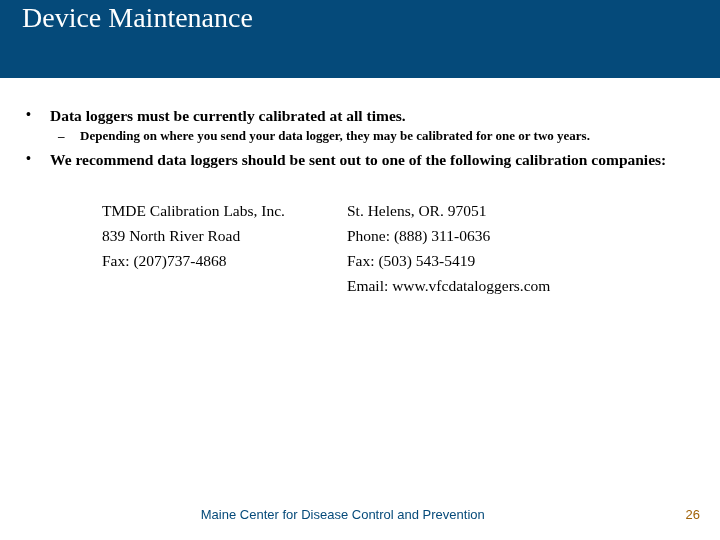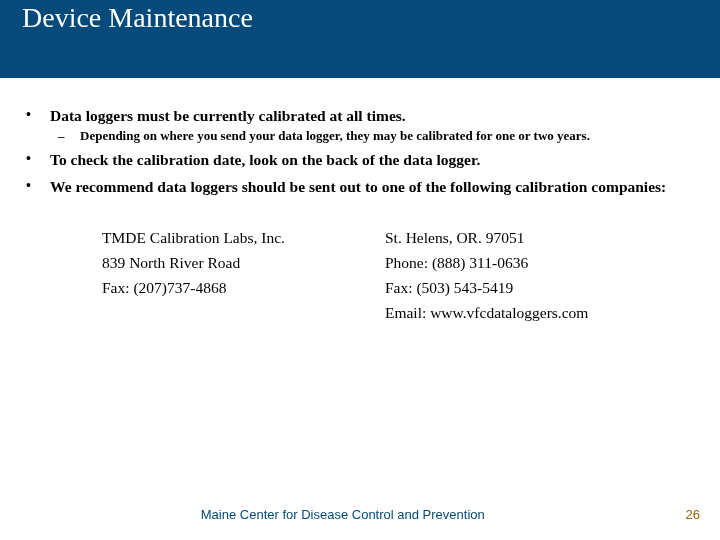--- a/index.html
+++ b/index.html
@@ -50,21 +50,21 @@
   ul.sub > li::before {
     content: "–";
     position: absolute;
     left: 8px;
     top: 0;
   }
   .companies {
     display: flex;
     margin-top: 28px;
     margin-left: 86px;
-    gap: 100px;
+    gap: 62px;
     font-size: 15.5px;
     line-height: 1.6;
   }
   .company p { white-space: nowrap; }
   .footer {
     position: absolute;
     bottom: 18px;
     left: 0;
     right: 0;
     display: flex;
@@ -95,23 +95,20 @@
   <ul class="main">
     <li>
       <span>Data loggers must be currently calibrated at all times.</span>
       <ul class="sub">
         <li>
           <span>Depending on where you send your data logger, they may be calibrated for one or two years.</span>
         </li>
       </ul>
     </li>
     <li>
-      <span>To check the calibration date, look on the back of the data logger.</span>
-    </li>
-    <li>
       <span>We recommend data loggers should be sent out to one of the following calibration companies:</span>
     </li>
   </ul>
 
   <div class="companies">
     <div class="company">
       <p>TMDE Calibration Labs, Inc.</p>
       <p>839 North River Road</p>
       <p>Fax: (207)737-4868</p>
     </div>

